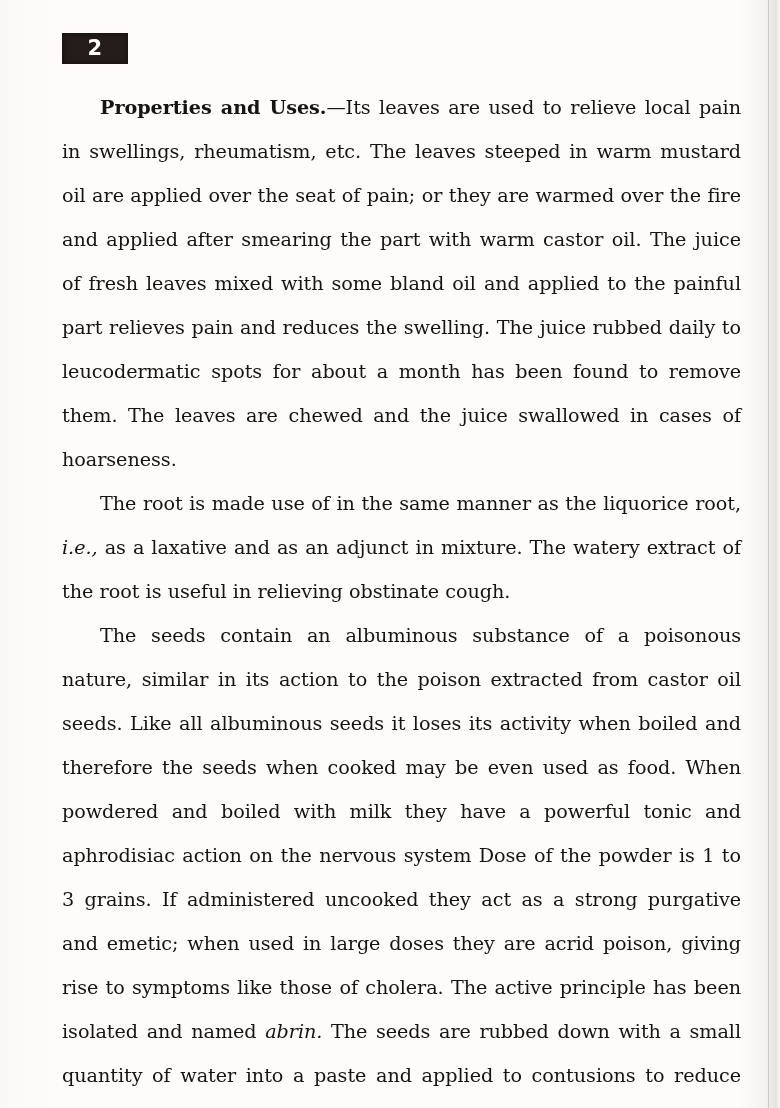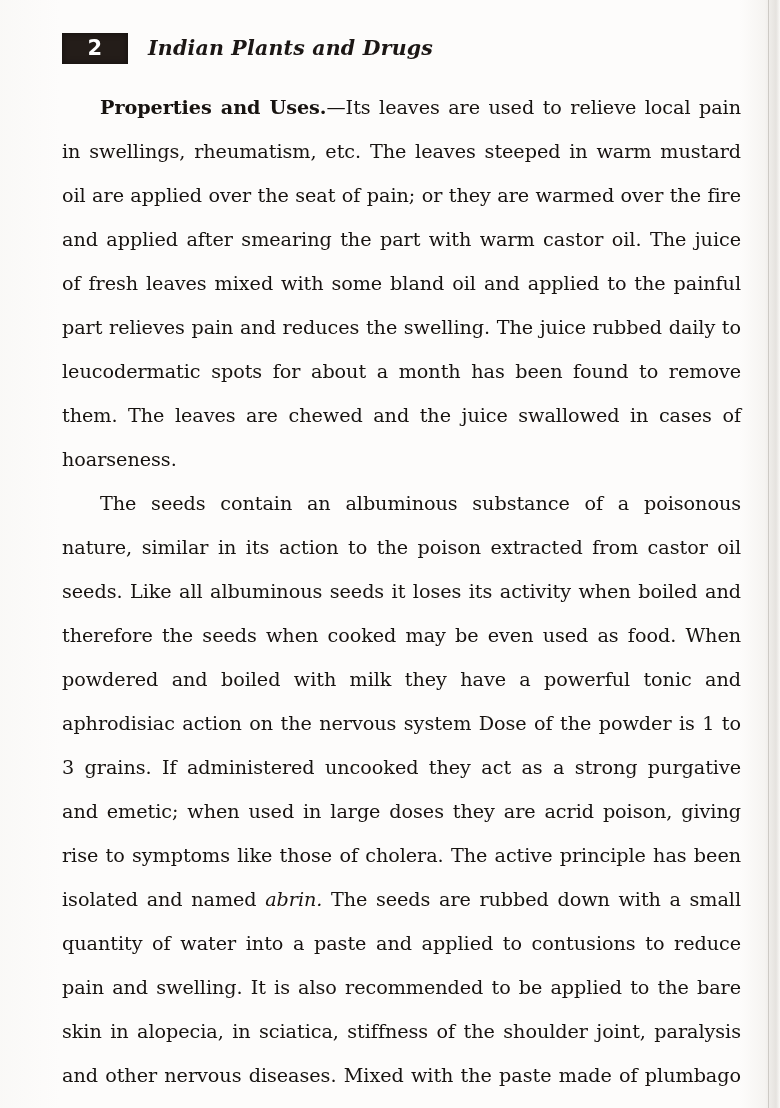--- a/index.html
+++ b/index.html
@@ -124,27 +124,27 @@
 <body>
 
 <div class="page">
 
   <div class="scan-tint-left"></div>
 
   <div class="running-head">
     <div class="folio-box">
       <span class="folio-number">2</span>
     </div>
-    <div class="head-title">Indian Plants and Drugs</div>
   </div>
 
   <div class="body-column">
 
     <p class="para"><span class="lead">Properties and Uses.</span><span>—</span><span>Its leaves are used to relieve local pain in swellings, rheumatism, etc. The leaves steeped in warm mustard oil are applied over the seat of pain; or they are warmed over the fire and applied after smearing the part with warm castor oil. The juice of fresh leaves mixed with some bland oil and applied to the painful part relieves pain and reduces the swelling. The juice rubbed daily to leucodermatic spots for about a month has been found to remove them. The leaves are chewed and the juice swallowed in cases of hoarseness.</span></p>
 
+    <p class="para"><span>The root is made use of in the same manner as the liquorice root, </span><span class="ital">i.e.,</span><span> as a laxative and as an adjunct in mixture. The watery extract of the root is useful in relieving obstinate cough.</span></p>
 
     <p class="para"><span>The seeds contain an albuminous substance of a poisonous nature, similar in its action to the poison extracted from castor oil seeds. Like all albuminous seeds it loses its activity when boiled and therefore the seeds when cooked may be even used as food. When powdered and boiled with milk they have a powerful tonic and aphrodisiac action on the nervous system Dose of the powder is 1 to 3 grains. If administered uncooked they act as a strong purgative and emetic; when used in large doses they are acrid poison, giving rise to symptoms like those of cholera. The active principle has been isolated and named </span><span class="ital">abrin.</span><span> The seeds are rubbed down with a small quantity of water into a paste and applied to contusions to reduce pain and swelling. It is also recommended to be applied to the bare skin in alopecia, in sciatica, stiffness of the shoulder joint, paralysis and other nervous diseases. Mixed with the paste made of plumbago root it is applied as a stimulant dressing in white leprosy. When decorticated and finely ground they are used for </span><span class="ital">pannus cornea (</span><span>vascularisation of the cornea, usually due to the</span></p>
 
   </div>
 
   <div class="scan-edge-shadow"></div>
   <div class="scan-edge-line"></div>
 
 </div>
 

